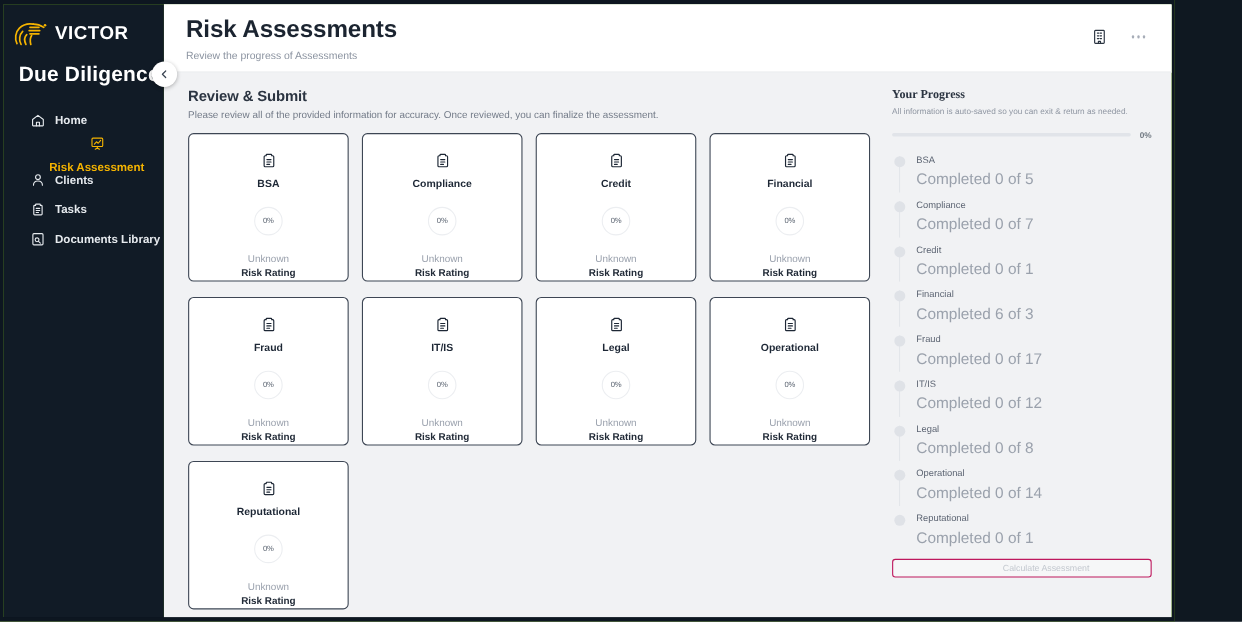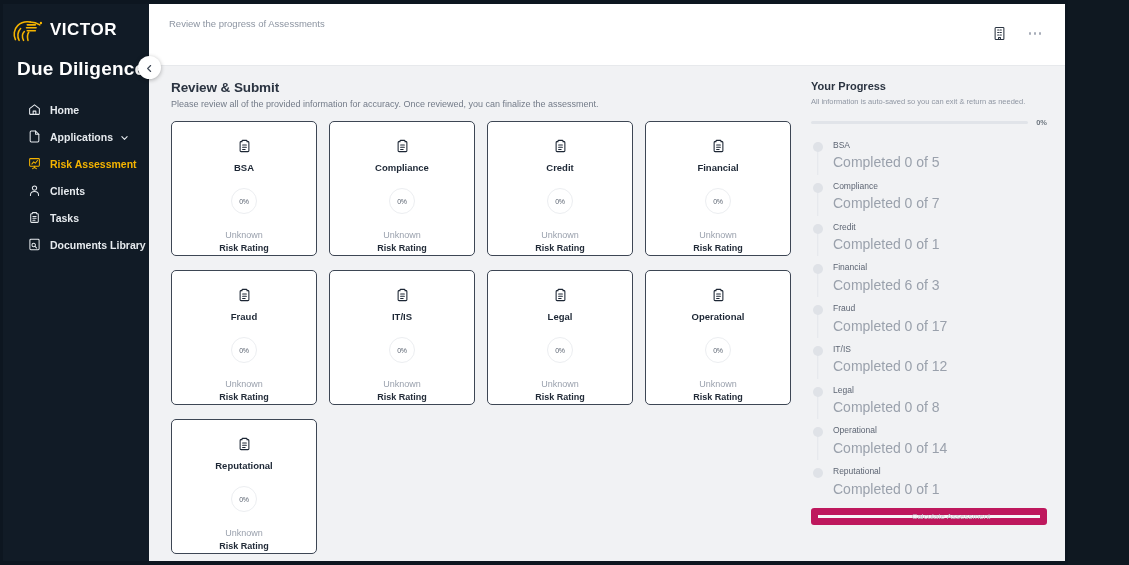--- a/index.html
+++ b/index.html
@@ -59,21 +59,21 @@
     cursor: pointer;
     position: relative;
     font-weight: bold;
   }
   .nav-item .nav-ico {
     width: 14px; height: 14px;
     display: flex; align-items: center; justify-content: center;
     flex: 0 0 14px;
   }
   .nav-item .nav-ico svg { width: 13px; height: 13px; display: block; }
-  .nav-item.active { color: #f5b400; }
+  .nav-item.active { color: #f5b400; flex-direction: column; }
   .nav-item .chev-down {
     position: absolute; right: 20px; top: 50%;
     transform: translateY(-50%);
     width: 9px; height: 9px;
   }
   .collapse-btn {
     position: absolute;
     right: -12px;
     top: 52px;
     width: 23px; height: 23px;
@@ -202,20 +202,21 @@
   
   .right-col {
     width: 262px;
     flex: 0 0 262px;
     padding: 0 18px 0 8px;
   }
   .rp-title {
     font-size: 11px;
     font-weight: bold;
     color: #2b3441;
+    font-family: Liberation Serif, serif;
   }
   .rp-sub {
     font-size: 7.5px;
     color: #9097a3;
     margin-top: 5px;
   }
   .rp-progress-row {
     display: flex; align-items: center;
     gap: 8px;
     margin-top: 12px;
@@ -277,21 +278,21 @@
   .step-meta {
     font-size: 14px;
     color: #9aa1ac;
     line-height: 1.45;
     margin-top: 1px;
   }
   .calc-btn {
     margin-top: 9px;
     width: 100%;
     height: 17px;
-    border: 7px solid #be185d;
+    border: 1px solid #be185d;
     border-radius: 3px;
     background: #f6f7f8;
     color: #c3c8cf;
     font-size: 8px;
     font-family: "Liberation Sans", sans-serif;
     display: flex; align-items: center; justify-content: center;
     cursor: default;
     padding-left: 44px;
   }
 </style>
@@ -324,34 +325,20 @@
       <div class="nav-item">
         <span class="nav-ico">
           <svg viewBox="0 0 24 24" fill="none" stroke="#e6eaee" stroke-width="1.9" stroke-linecap="round" stroke-linejoin="round">
             <path d="M3 10.5 L12 3.5 L21 10.5 V20 a1 1 0 0 1-1 1 H4 a1 1 0 0 1-1-1 Z"></path>
             <path d="M9.5 21 v-6 h5 v6"></path>
           </svg>
         </span>
         <span>Home</span>
       </div>
 
-      <div class="nav-item">
-        <span class="nav-ico">
-          <svg viewBox="0 0 24 24" fill="none" stroke="#e6eaee" stroke-width="1.9" stroke-linecap="round" stroke-linejoin="round">
-            <path d="M14 2 H6 a2 2 0 0 0-2 2 v16 a2 2 0 0 0 2 2 h12 a2 2 0 0 0 2-2 V8 Z"></path>
-            <path d="M14 2 v6 h6"></path>
-          </svg>
-        </span>
-        <span>Applications</span>
-        <span class="chev-down">
-          <svg viewBox="0 0 24 24" fill="none" stroke="#e6eaee" stroke-width="3" stroke-linecap="round" stroke-linejoin="round">
-            <path d="M5 8.5 L12 15.5 L19 8.5"></path>
-          </svg>
-        </span>
-      </div>
 
       <div class="nav-item active">
         <span class="nav-ico">
           <svg viewBox="0 0 24 24" fill="none" stroke="#f5b400" stroke-width="1.9" stroke-linecap="round" stroke-linejoin="round">
             <rect x="3" y="3" width="18" height="14" rx="1.6"></rect>
             <path d="M7 13 L10.5 9 L13.5 11.5 L17.5 6.5"></path>
             <path d="M12 17 v3 M8.5 21.5 L12 19.5 L15.5 21.5"></path>
           </svg>
         </span>
         <span>Risk Assessment</span>
@@ -396,20 +383,21 @@
           <path d="M15 4 L7 12 L15 20"></path>
         </svg>
       </span>
     </div>
   </aside>
 
   <div class="main">
 
     <header class="topbar">
       <div>
+        <div class="page-title">Risk Assessments</div>
         <div class="page-sub">Review the progress of Assessments</div>
       </div>
       <div class="topbar-actions">
         <span class="topbar-ico">
           <svg viewBox="0 0 24 24" fill="none" stroke="#2b3441" stroke-width="1.7" stroke-linecap="round" stroke-linejoin="round">
             <rect x="5" y="2.5" width="14" height="19" rx="1.2"></rect>
             <path d="M9 6.5 h2 M13 6.5 h2 M9 10.5 h2 M13 10.5 h2 M9 14.5 h2 M13 14.5 h2"></path>
             <path d="M10.5 21.5 v-3 h3 v3"></path>
           </svg>
         </span>

